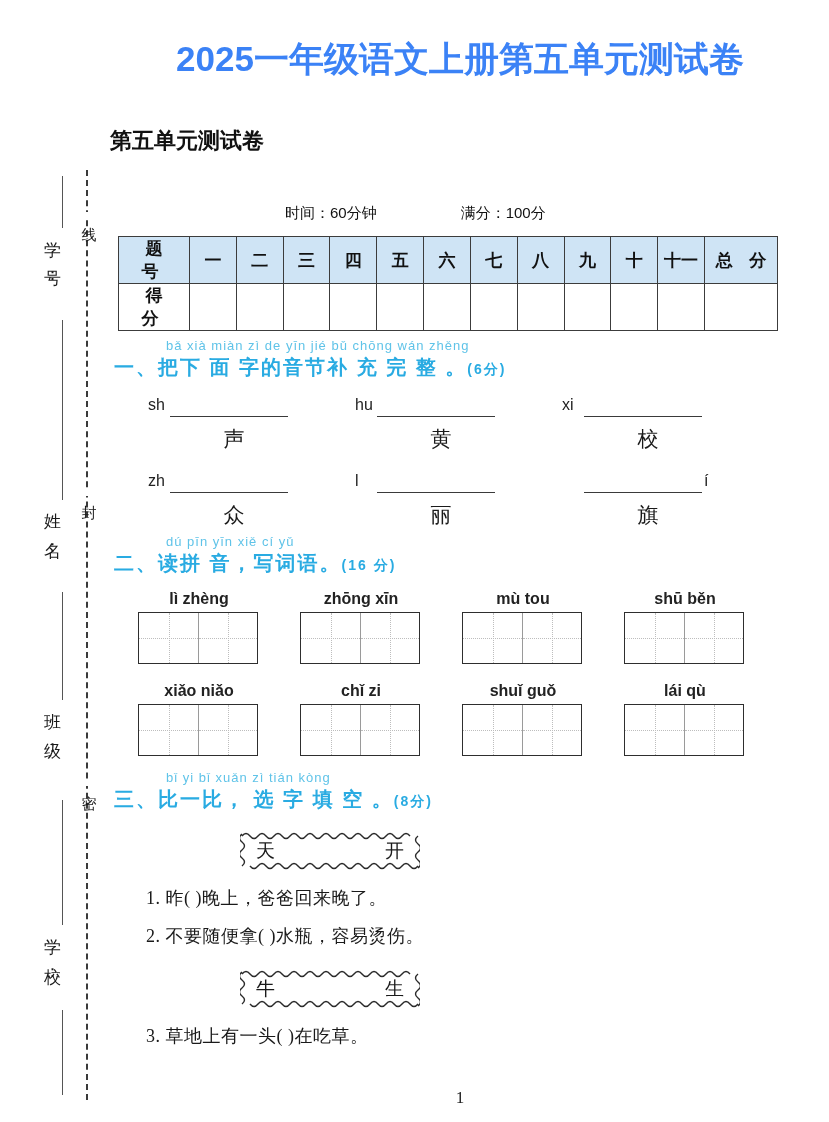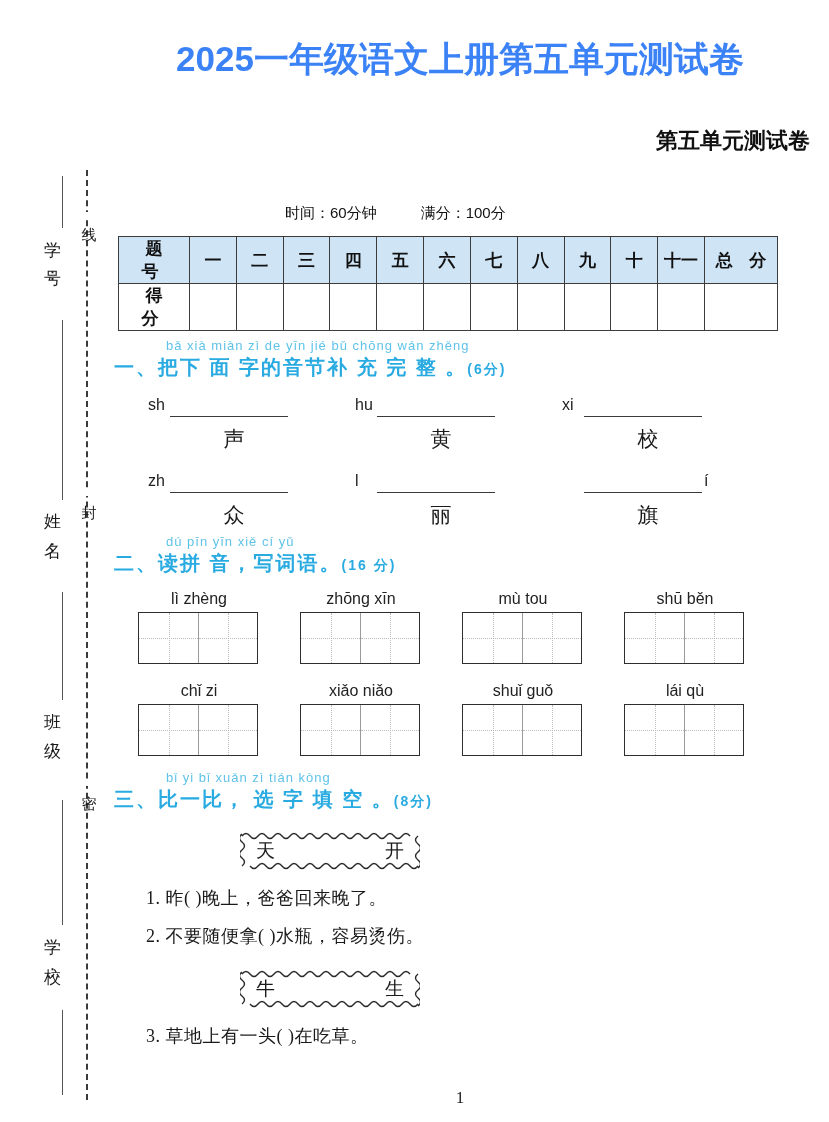--- a/index.html
+++ b/index.html
@@ -89,34 +89,34 @@
     font-weight: bold;
     font-size: 35px;
     letter-spacing: 0px;
     color: #3b82f6;
     white-space: nowrap;
   }
   #sub-title {
     position: absolute;
     left: 0; top: 126px;
     width: 700px;
-    text-align: right;
+    text-align: left;
     font-family: "Liberation Sans", sans-serif;
     font-weight: bold;
     font-size: 22px;
     color: #111;
   }
 
   #exam-meta {
     position: absolute;
     left: 175px; top: 204px;
     width: 440px;
     display: flex;
     justify-content: flex-start;
-    gap: 44px;
+    gap: 84px;
     font-family: "Liberation Sans", sans-serif;
     font-size: 15px;
     color: #111;
   }
 
   
   #score-table {
     position: absolute;
     left: 8px; top: 236px;
     width: 660px;
@@ -239,21 +239,21 @@
   #ex2 {
     position: absolute;
     left: 0; top: 590px;
     width: 719px;
   }
   .tz-row {
     display: flex;
     padding-left: 28px;
     margin-bottom: 18px;
   }
-  .tz-item { width: 162px; }
+  .tz-item { width: 162px; font-weight: bold; }
   .tz-py {
     font-family: "Liberation Sans", sans-serif;
     font-size: 16px;
     color: #222;
     text-align: center;
     width: 122px;
     margin-bottom: 4px;
     white-space: nowrap;
   }
   .tz-grid {
@@ -497,28 +497,28 @@
       <div class="tz-item">
         <div class="tz-py">shū běn</div>
         <div class="tz-grid">
           <div class="tz-cell"></div>
           <div class="tz-cell"></div>
         </div>
       </div>
     </div>
     <div class="tz-row">
       <div class="tz-item">
+        <div class="tz-py">xiǎo niǎo</div>
+        <div class="tz-grid">
+          <div class="tz-cell"></div>
+          <div class="tz-cell"></div>
+        </div>
+      </div>
+      <div class="tz-item">
         <div class="tz-py">chǐ   zi</div>
-        <div class="tz-grid">
-          <div class="tz-cell"></div>
-          <div class="tz-cell"></div>
-        </div>
-      </div>
-      <div class="tz-item">
-        <div class="tz-py">xiǎo niǎo</div>
         <div class="tz-grid">
           <div class="tz-cell"></div>
           <div class="tz-cell"></div>
         </div>
       </div>
       <div class="tz-item">
         <div class="tz-py">shuǐ guǒ</div>
         <div class="tz-grid">
           <div class="tz-cell"></div>
           <div class="tz-cell"></div>

